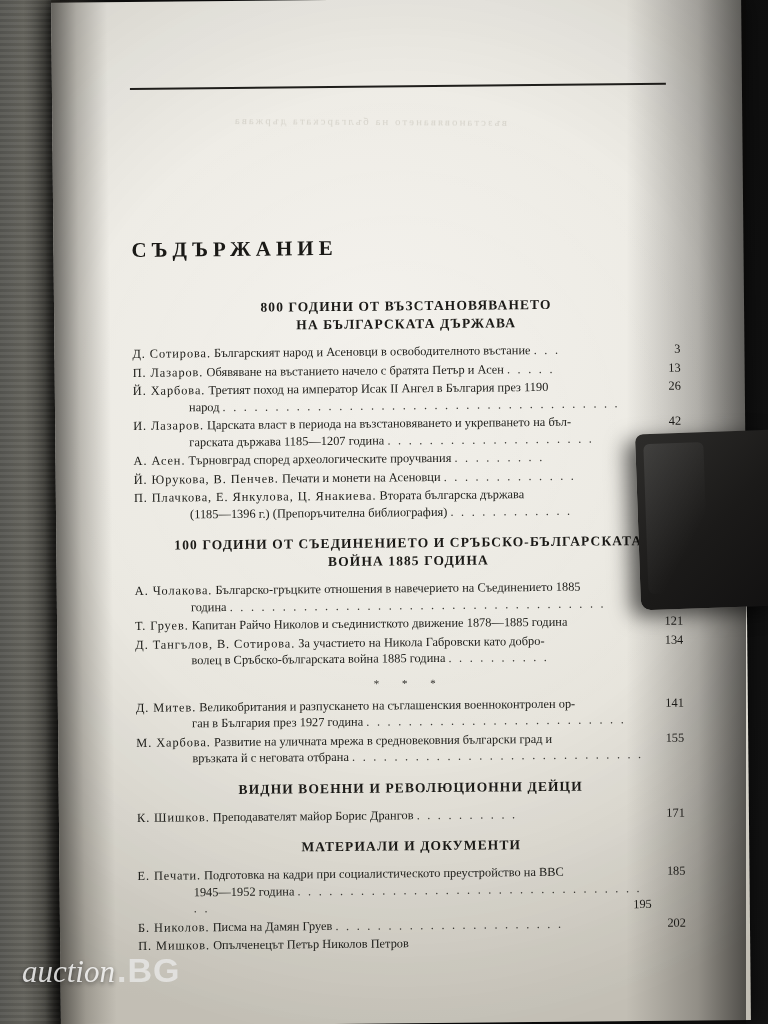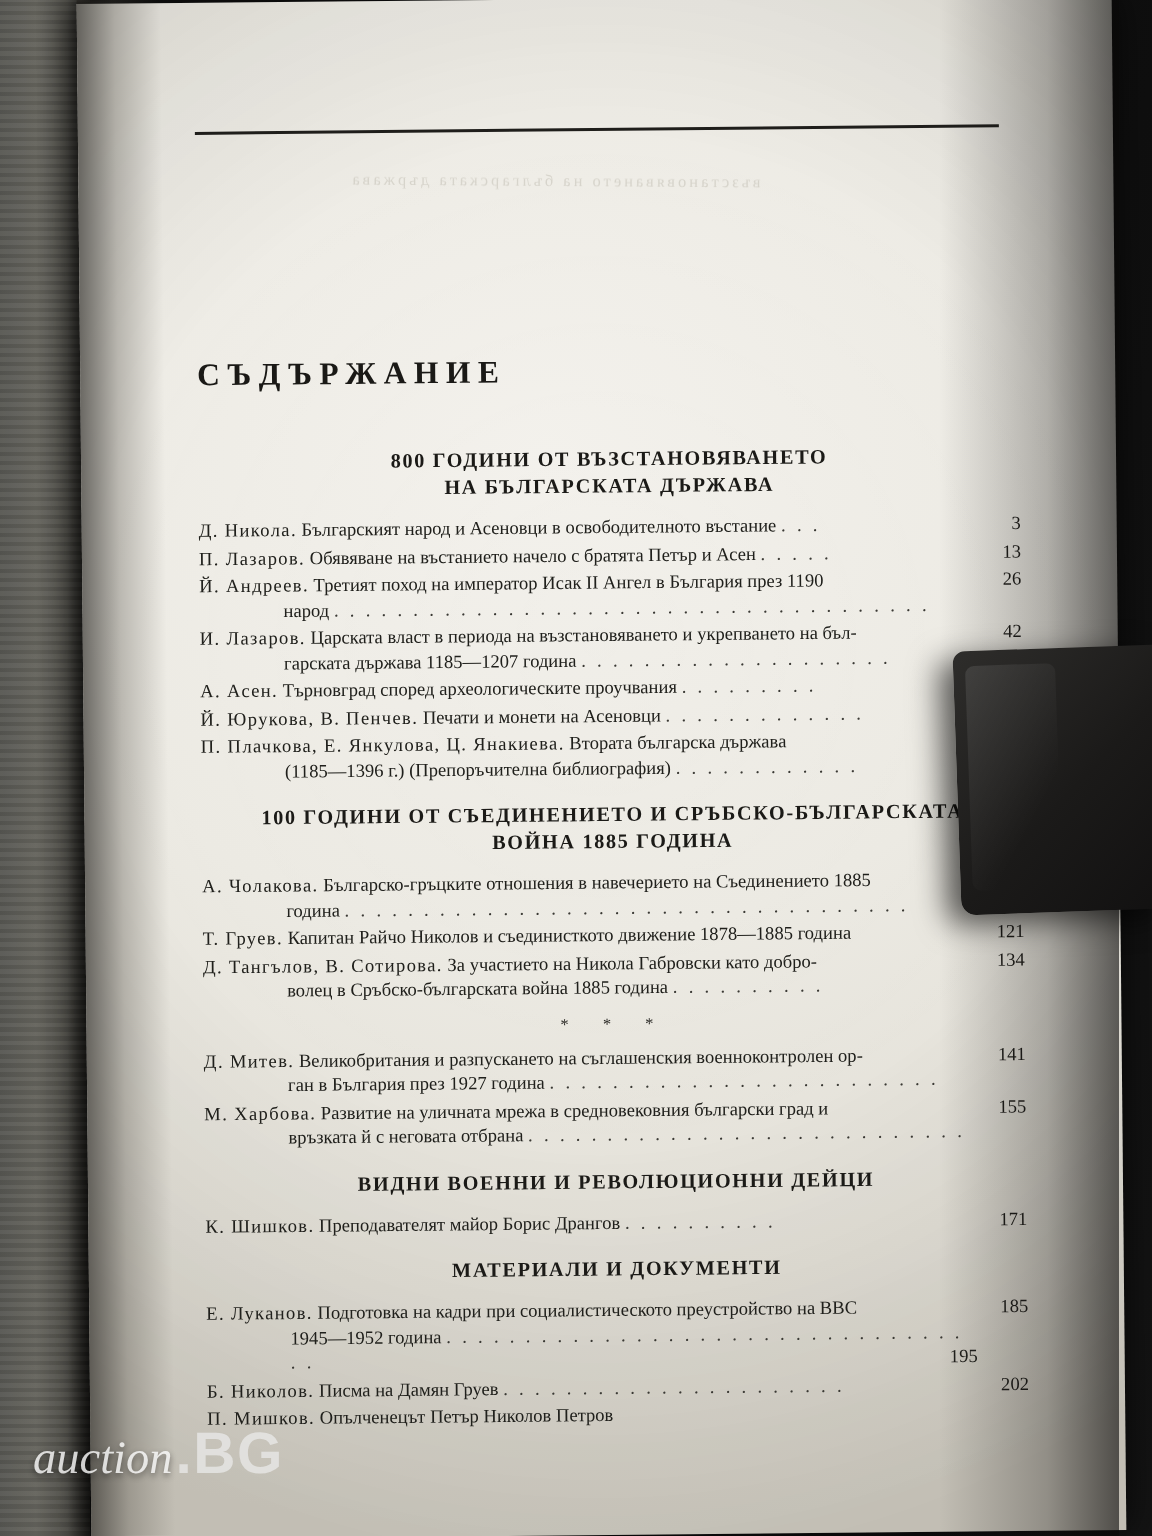--- a/index.html
+++ b/index.html
@@ -220,21 +220,21 @@
     font-size: 31px;
     color: rgba(255,255,255,.80);
     text-shadow: 0 2px 4px rgba(0,0,0,.45);
     letter-spacing: 0px;
     line-height: 52px;
   }
   .wm-bg {
     font-family: "Liberation Sans", sans-serif;
     font-style: normal;
     font-weight: 700;
-    font-size: 39px;
+    font-size: 34px;
     color: rgba(235,235,235,.72);
     letter-spacing: 1px;
   }
   .wm-row { display: flex; align-items: baseline; gap: 2px; }
 </style>
 </head>
 <body>
 
 <div id="page">
 
@@ -255,39 +255,39 @@
 
     <div class="body">
 
       <div class="section-head">
         <div>800 ГОДИНИ ОТ ВЪЗСТАНОВЯВАНЕТО</div>
         <div>НА БЪЛГАРСКАТА ДЪРЖАВА</div>
       </div>
 
       <div class="entry">
         <div class="txt">
-          <span class="author">Д. Никола.</span>
+          <span class="author">Д. Сотирова.</span>
           <span>Българският народ и Асеновци в освободителното въстание</span>
           <span class="dots"> . . .</span>
         </div>
         <div class="pg">3</div>
       </div>
 
       <div class="entry">
         <div class="txt">
           <span class="author">П. Лазаров.</span>
           <span>Обявяване на въстанието начело с братята Петър и Асен</span>
           <span class="dots"> . . . . .</span>
         </div>
         <div class="pg">13</div>
       </div>
 
       <div class="entry">
         <div class="txt">
-          <span class="author">Й. Андреев.</span>
+          <span class="author">Й. Харбова.</span>
           <span>Третият поход на император Исак II Ангел в България през 1190</span>
           <span class="cont">
             <span>народ</span>
             <span class="dots"> . . . . . . . . . . . . . . . . . . . . . . . . . . . . . . . . . . . . . .</span>
           </span>
         </div>
         <div class="pg">26</div>
       </div>
 
       <div class="entry">
@@ -407,21 +407,21 @@
         </div>
         <div class="pg">171</div>
       </div>
 
       <div class="section-head">
         <span>МАТЕРИАЛИ И ДОКУМЕНТИ</span>
       </div>
 
       <div class="entry">
         <div class="txt">
-          <span class="author">Е. Луканов.</span>
+          <span class="author">Е. Печати.</span>
           <span>Подготовка на кадри при социалистическото преустройство на ВВС</span>
           <span class="cont">
             <span>1945—1952 година</span>
             <span class="dots"> . . . . . . . . . . . . . . . . . . . . . . . . . . . . . . . . . . .</span>
             <span class="pg-inline" style="float:right">195</span>
           </span>
         </div>
         <div class="pg">185</div>
       </div>
 

